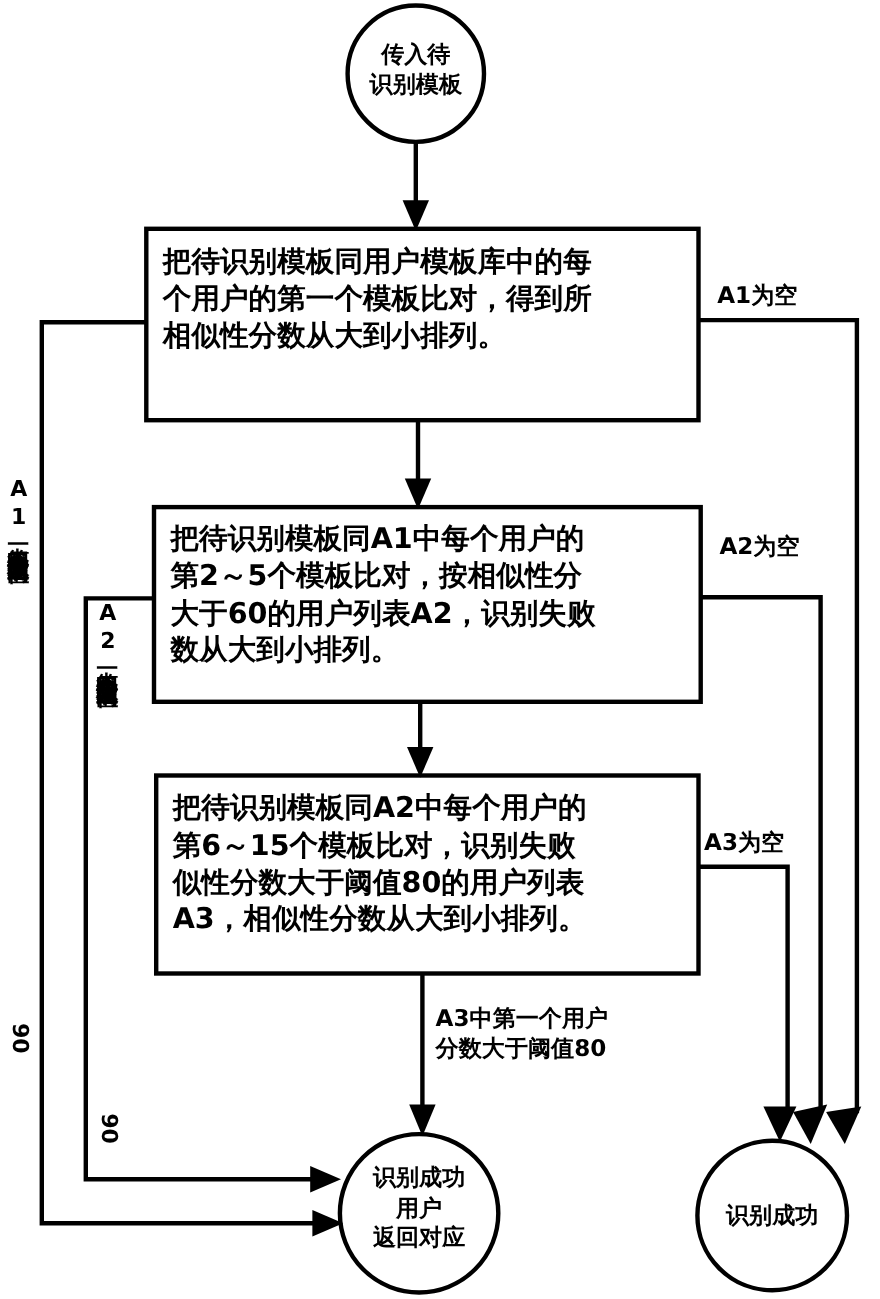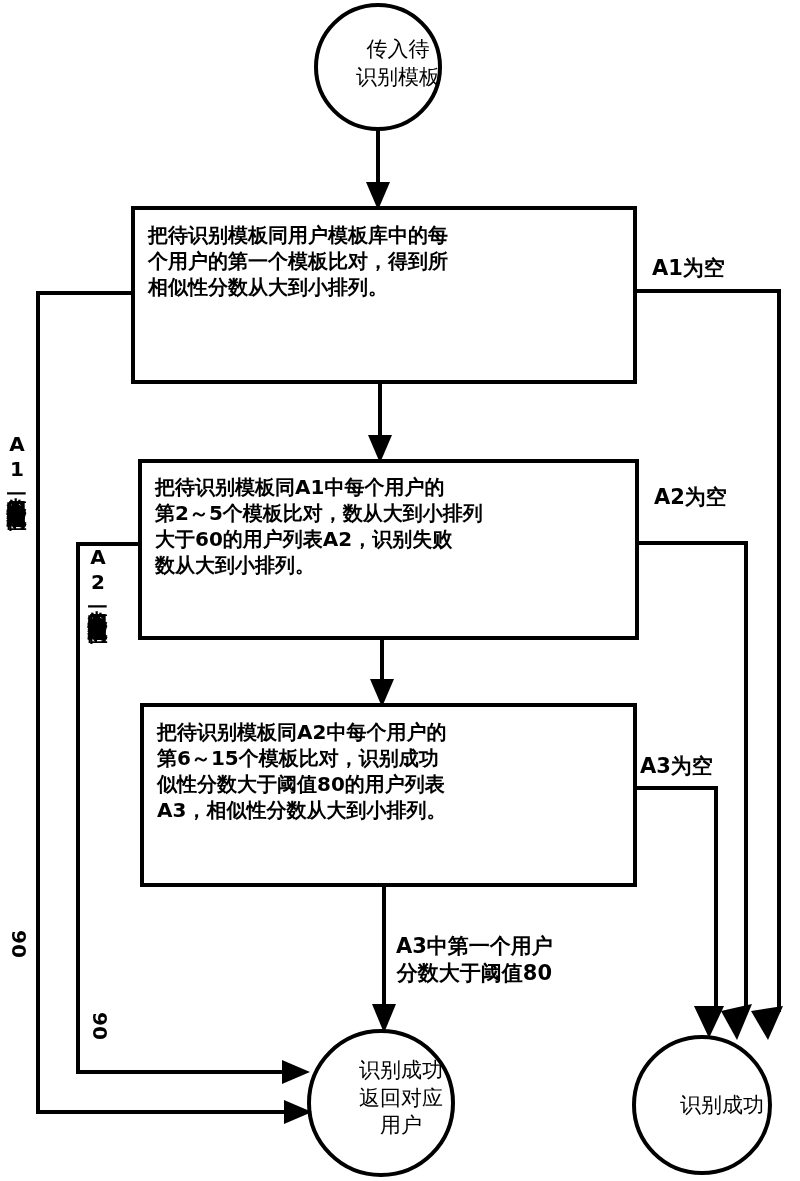--- a/index.html
+++ b/index.html
@@ -36,45 +36,43 @@
     stroke-width: 4;
     stroke-linecap: butt;
     stroke-linejoin: miter;
   }
   .arrow-head {
     fill: #000000;
     stroke: none;
   }
   .box-text {
     font-family: "DejaVu Sans", "Liberation Sans", sans-serif;
-    font-size: 20px;
+    font-size: 26px;
     font-weight: bold;
     line-height: 1.30;
     color: #000000;
     letter-spacing: 0px;
   }
   .node-label {
     position: absolute;
     text-align: center;
     font-family: "DejaVu Sans", "Liberation Sans", sans-serif;
-    font-weight: normal;
+    font-weight: bold;
     font-size: 21px;
     line-height: 1.32;
     color: #000000;
-    margin-left: 20px;
   }
   .edge-label {
     position: absolute;
     font-family: "DejaVu Sans", "Liberation Sans", sans-serif;
     font-weight: bold;
     font-size: 21px;
     line-height: 1.28;
     color: #000000;
     white-space: nowrap;
-    text-align: center;
   }
   .vert-label {
     position: absolute;
     font-family: "DejaVu Sans", "Liberation Sans", sans-serif;
     font-weight: bold;
     font-size: 20px;
     color: #000000;
     writing-mode: vertical-rl;
     text-orientation: upright;
     letter-spacing: 1px;
@@ -142,49 +140,49 @@
   </div>
 
   <div class="box-body box-text" style="left:148px; top:222px; width:478px;">
     <p>把待识别模板同用户模板库中的每</p>
     <p>个用户的第一个模板比对，得到所</p>
     <p>相似性分数从大到小排列。</p>
   </div>
 
   <div class="box-body box-text" style="left:155px; top:474px; width:474px;">
     <p>把待识别模板同A1中每个用户的</p>
-    <p>第2～5个模板比对，数从大到小排列</p>
+    <p>第2～5个模板比对，按相似性分</p>
     <p>大于60的用户列表A2，识别失败</p>
     <p>数从大到小排列。</p>
   </div>
 
   <div class="box-body box-text" style="left:157px; top:719px; width:472px;">
     <p>把待识别模板同A2中每个用户的</p>
-    <p>第6～15个模板比对，识别成功</p>
+    <p>第6～15个模板比对，识别失败</p>
     <p>似性分数大于阈值80的用户列表</p>
     <p>A3，相似性分数从大到小排列。</p>
   </div>
 
   <div class="node-label" style="left:306px; top:1057px; width:150px;">
     <div>识别成功</div>
+    <div>用户</div>
     <div>返回对应</div>
-    <div>用户</div>
   </div>
 
   <div class="node-label" style="left:627px; top:1092px; width:150px;">
     <div>识别成功</div>
   </div>
 
   <div class="edge-label" style="left:652px; top:255px;">A1为空</div>
 
   <div class="edge-label" style="left:654px; top:484px;">A2为空</div>
 
   <div class="edge-label" style="left:640px; top:753px;">A3为空</div>
 
-  <div class="edge-label" style="left:396px; top:913px;margin-top:20px;">
+  <div class="edge-label" style="left:396px; top:913px;">
     <div>A3中第一个用户</div>
     <div>分数大于阈值80</div>
   </div>
 
   <div class="vert-label" style="left:4px; top:432px; height:480px;">A1中第一个用户分数大于上限阈值</div>
   <div class="edge-label" style="left:5px; top:930px; font-size:20px; writing-mode:vertical-rl;">90</div>
 
   <div class="vert-label" style="left:85px; top:545px; height:470px;">A2中第一个用户分数大于上限阈值</div>
   <div class="edge-label" style="left:86px; top:1012px; font-size:20px; writing-mode:vertical-rl;">90</div>
 

